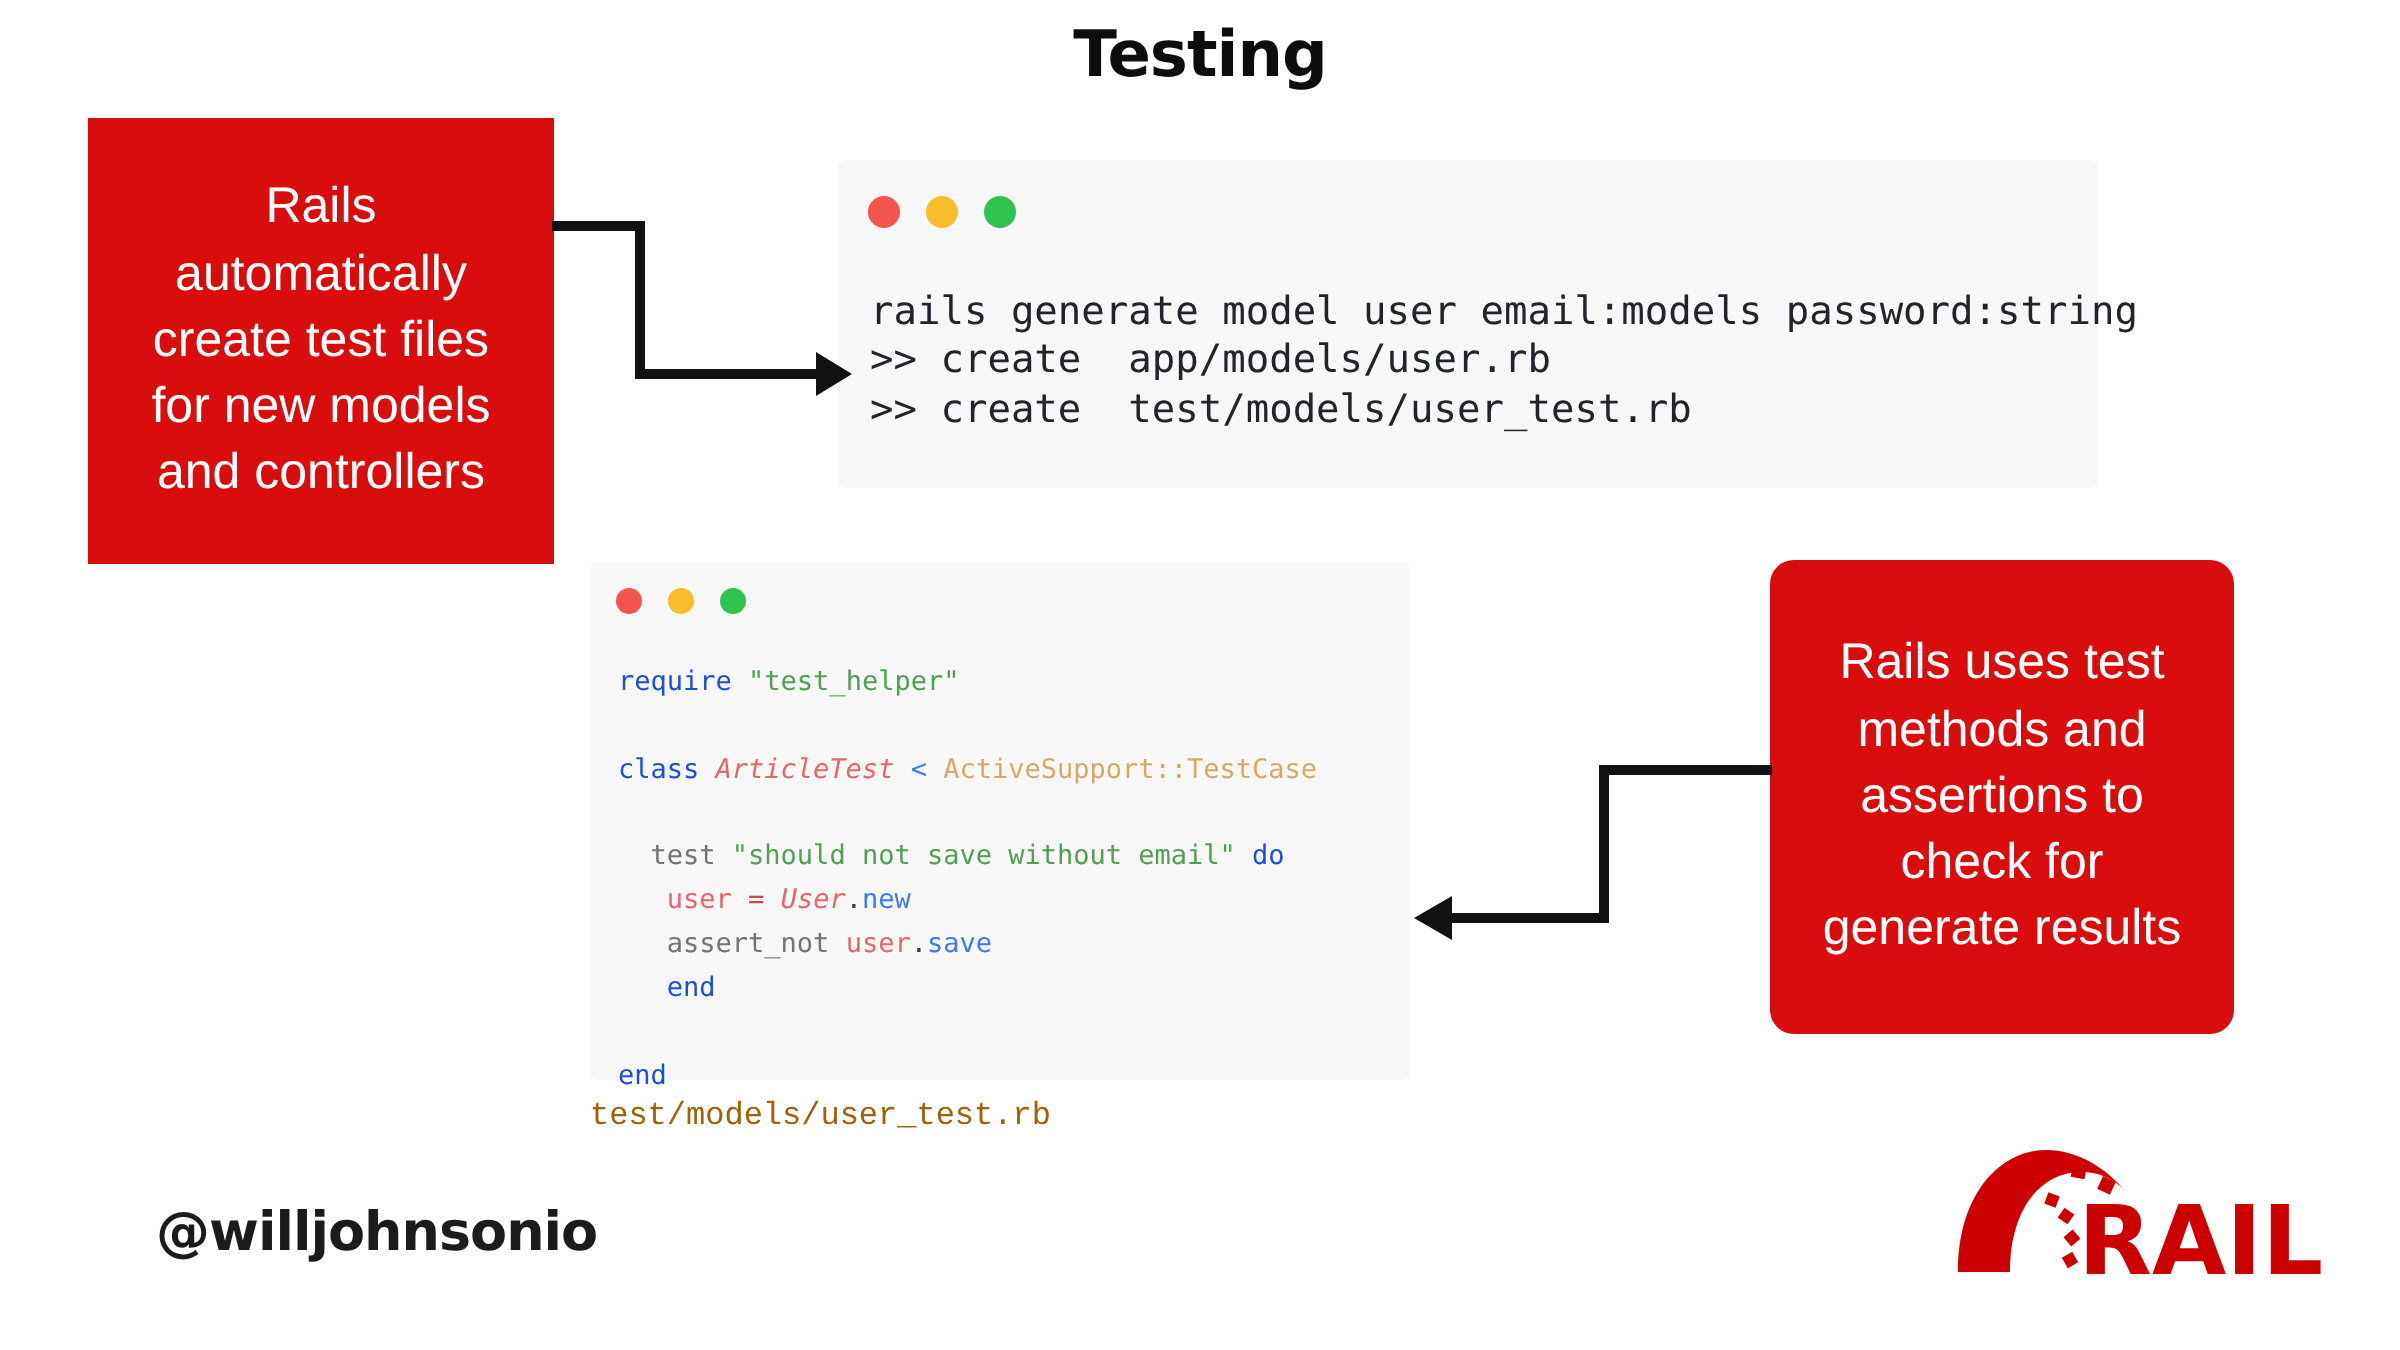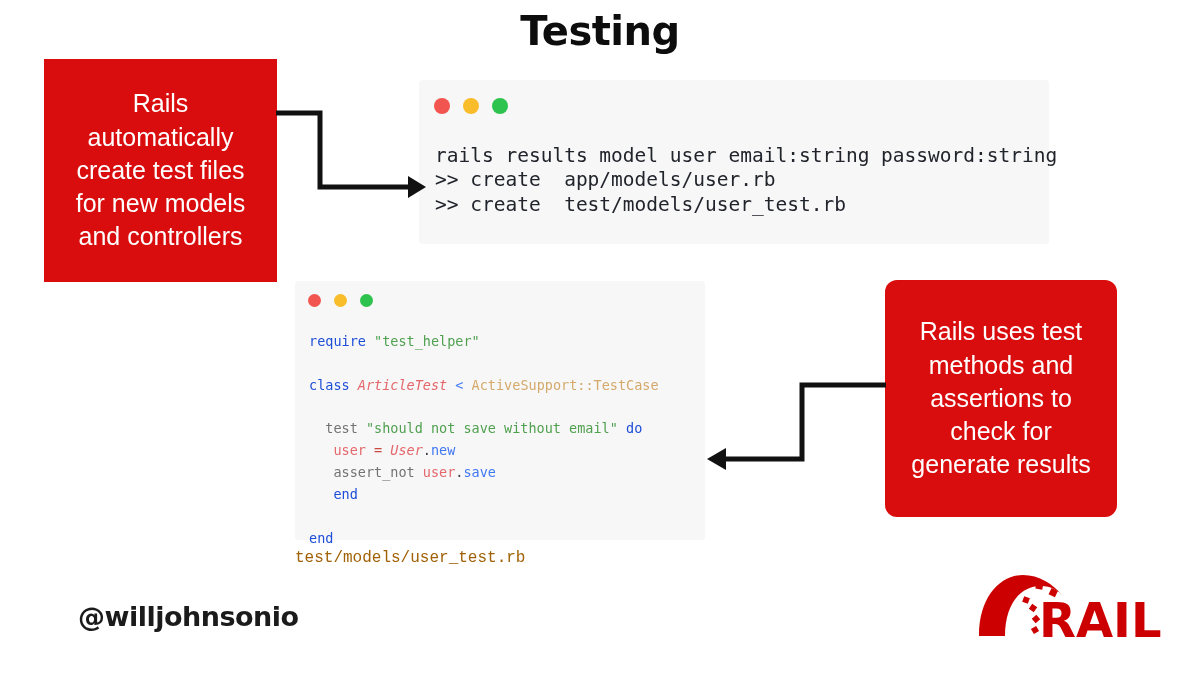--- a/index.html
+++ b/index.html
@@ -16,21 +16,21 @@
     -webkit-font-smoothing: antialiased;
   }
 
   
   .slide-title {
     position: absolute;
     left: 0;
     top: 8px;
     width: 1200px;
     text-align: center;
-    font-size: 40px;
+    font-size: 32px;
     font-weight: bold;
     color: #0d0d0d;
     letter-spacing: -0.5px;
     font-family: "DejaVu Sans", sans-serif;
   }
 
   
   .callout {
     position: absolute;
     background: #d90d0d;
@@ -195,21 +195,21 @@
     <span>generate results</span>
   </div>
 </div>
 
 <div class="panel panel-terminal">
   <div class="dots">
     <span class="dot dot-red"></span>
     <span class="dot dot-amber"></span>
     <span class="dot dot-green"></span>
   </div>
-  <div class="term-text"><div>rails results model user email:string password:string</div><div>&gt;&gt; create  app/models/user.rb</div><div>&gt;&gt; create  test/models/user_test.rb</div></div>
+  <div class="term-text"><div>rails generate model user email:models password:string</div><div>&gt;&gt; create  app/models/user.rb</div><div>&gt;&gt; create  test/models/user_test.rb</div></div>
 </div>
 
 <div class="panel panel-code">
   <div class="dots">
     <span class="dot dot-sm dot-red"></span>
     <span class="dot dot-sm dot-amber"></span>
     <span class="dot dot-sm dot-green"></span>
   </div>
   <div class="code-text" id="code-text"><div class="code-line"><span class="tok-kw">require</span><span class="tok-plain"> </span><span class="tok-str">"test_helper"</span></div><div class="code-line">&nbsp;</div><div class="code-line"><span class="tok-kw">class</span><span class="tok-plain"> </span><span class="tok-cls">ArticleTest</span><span class="tok-plain"> </span><span class="tok-op">&lt;</span><span class="tok-plain"> </span><span class="tok-const">ActiveSupport::TestCase</span></div><div class="code-line">&nbsp;</div><div class="code-line"><span class="tok-plain">  </span><span class="tok-meth">test</span><span class="tok-plain"> </span><span class="tok-str">"should not save without email"</span><span class="tok-plain"> </span><span class="tok-kw">do</span></div><div class="code-line"><span class="tok-plain">   </span><span class="tok-var">user</span><span class="tok-plain"> </span><span class="tok-eq">=</span><span class="tok-plain"> </span><span class="tok-cls">User</span><span class="tok-plain">.</span><span class="tok-fn">new</span></div><div class="code-line"><span class="tok-plain">   </span><span class="tok-meth">assert_not</span><span class="tok-plain"> </span><span class="tok-var">user</span><span class="tok-plain">.</span><span class="tok-fn">save</span></div><div class="code-line"><span class="tok-plain">   </span><span class="tok-kw">end</span></div><div class="code-line">&nbsp;</div><div class="code-line"><span class="tok-kw">end</span></div></div>
 </div>

